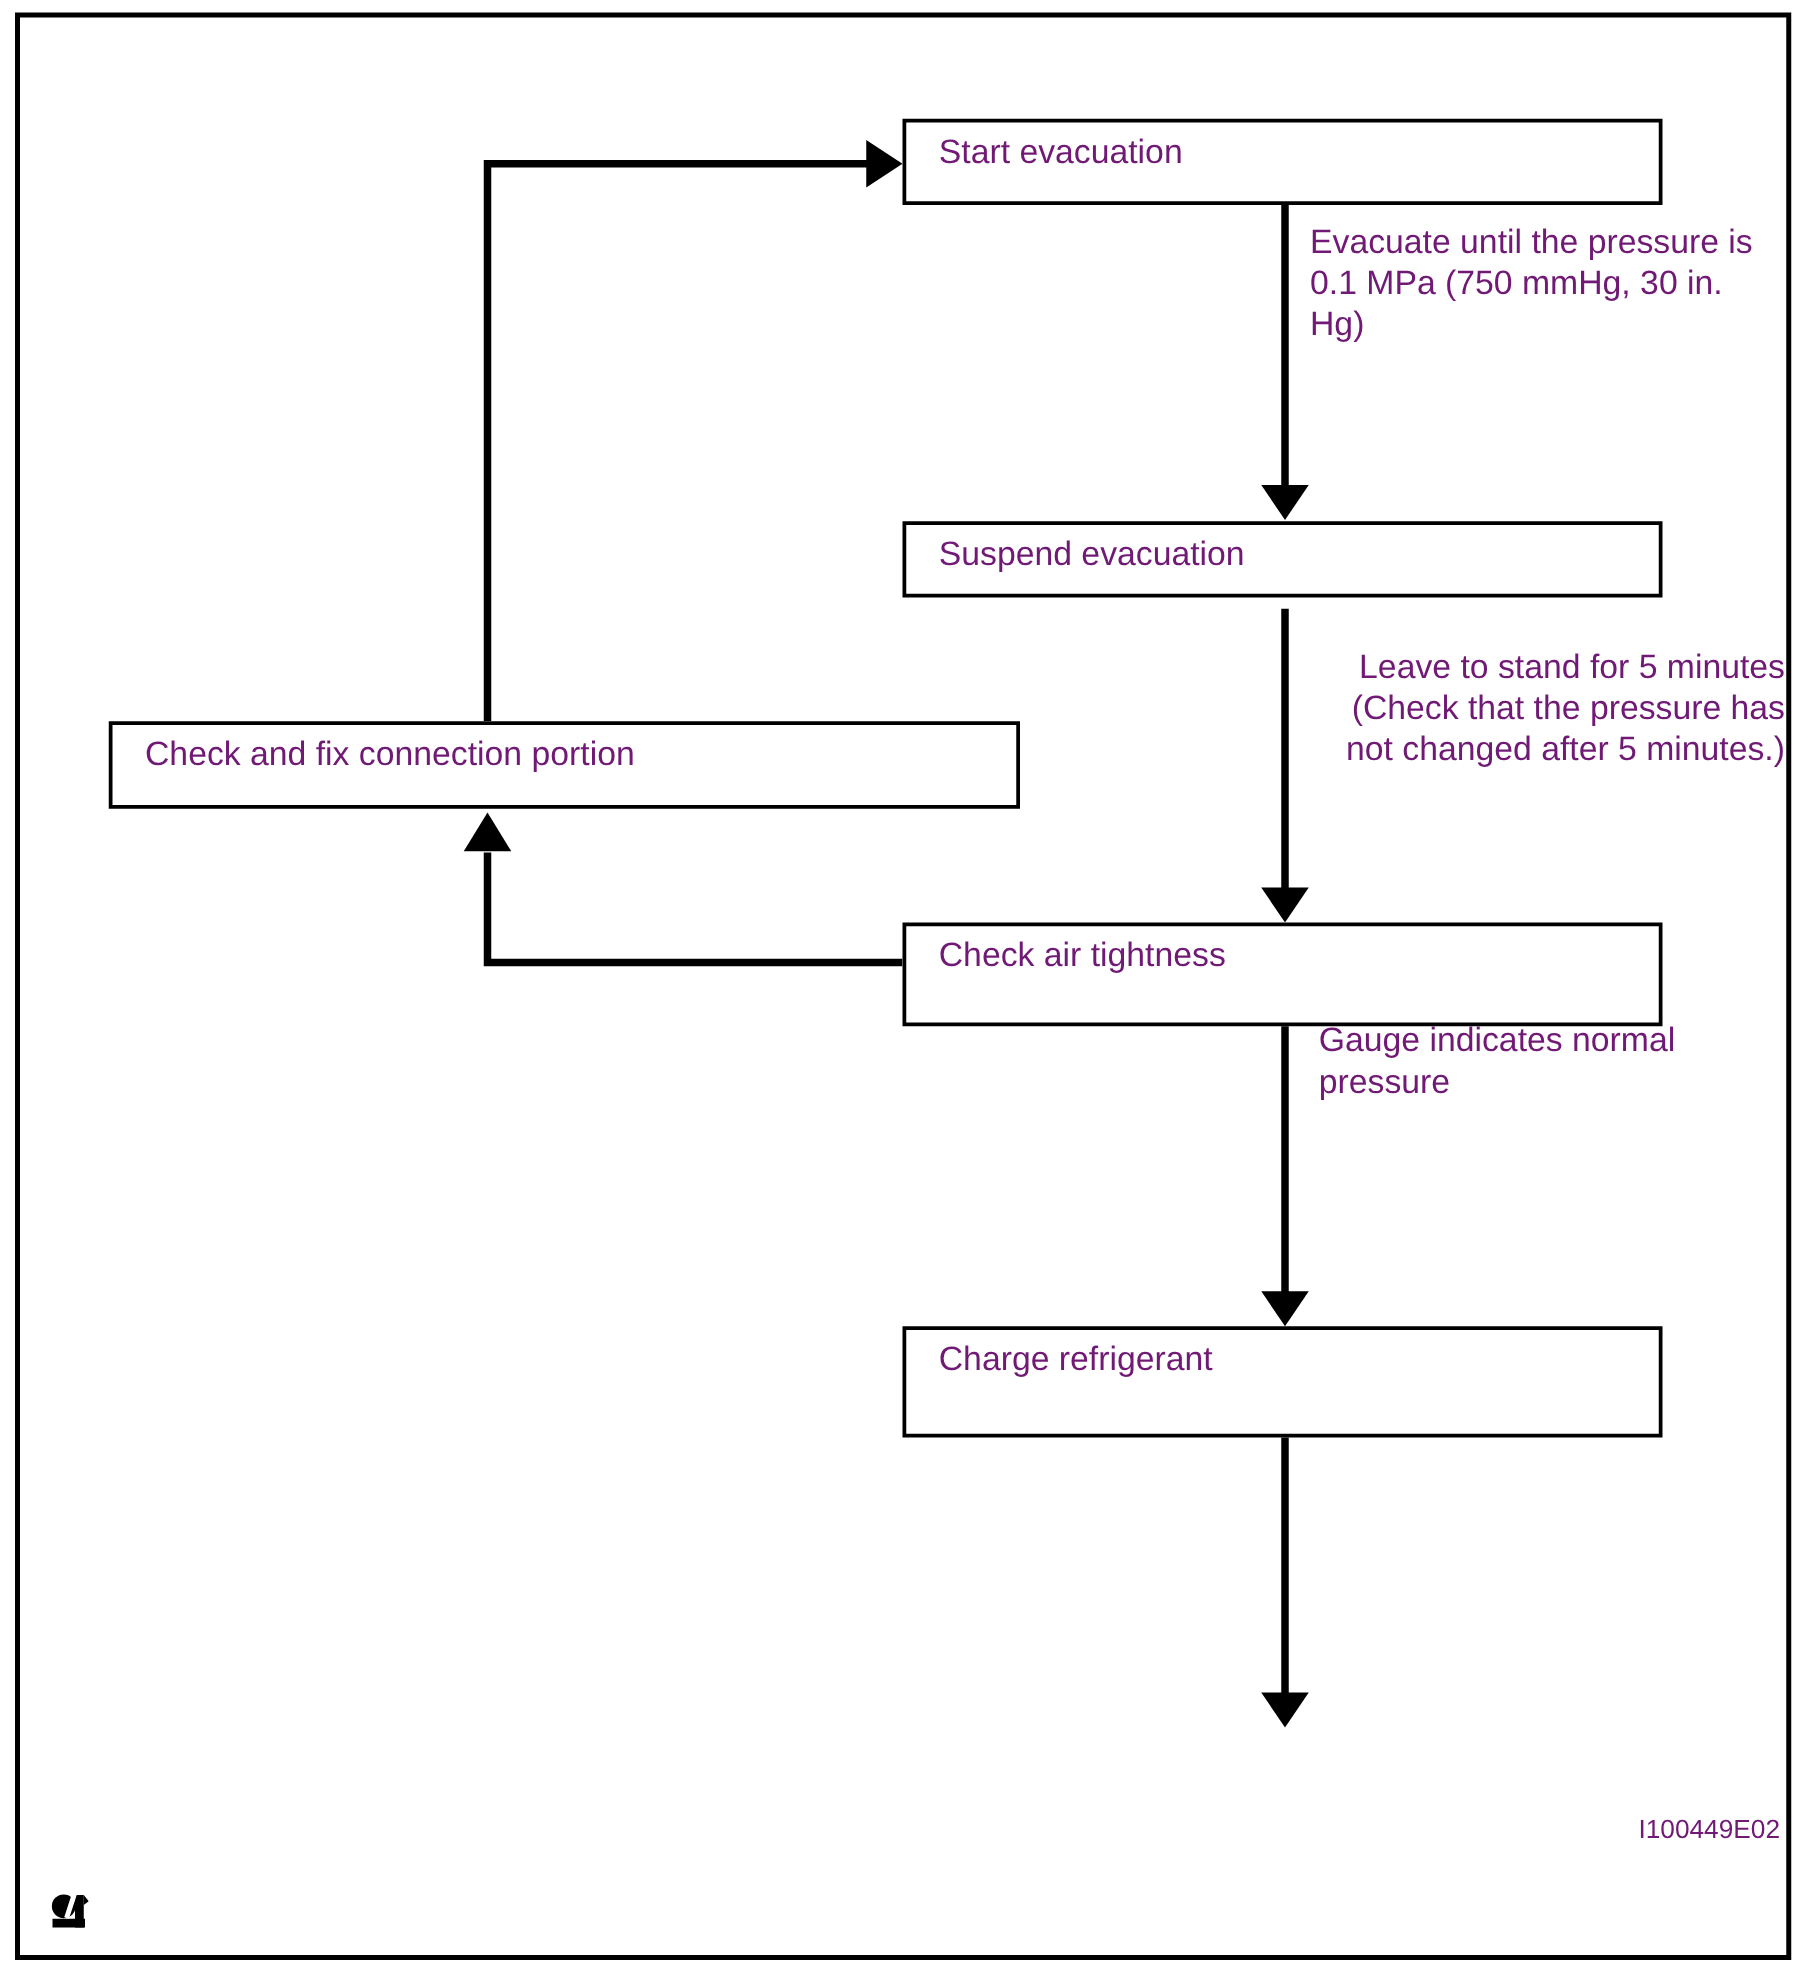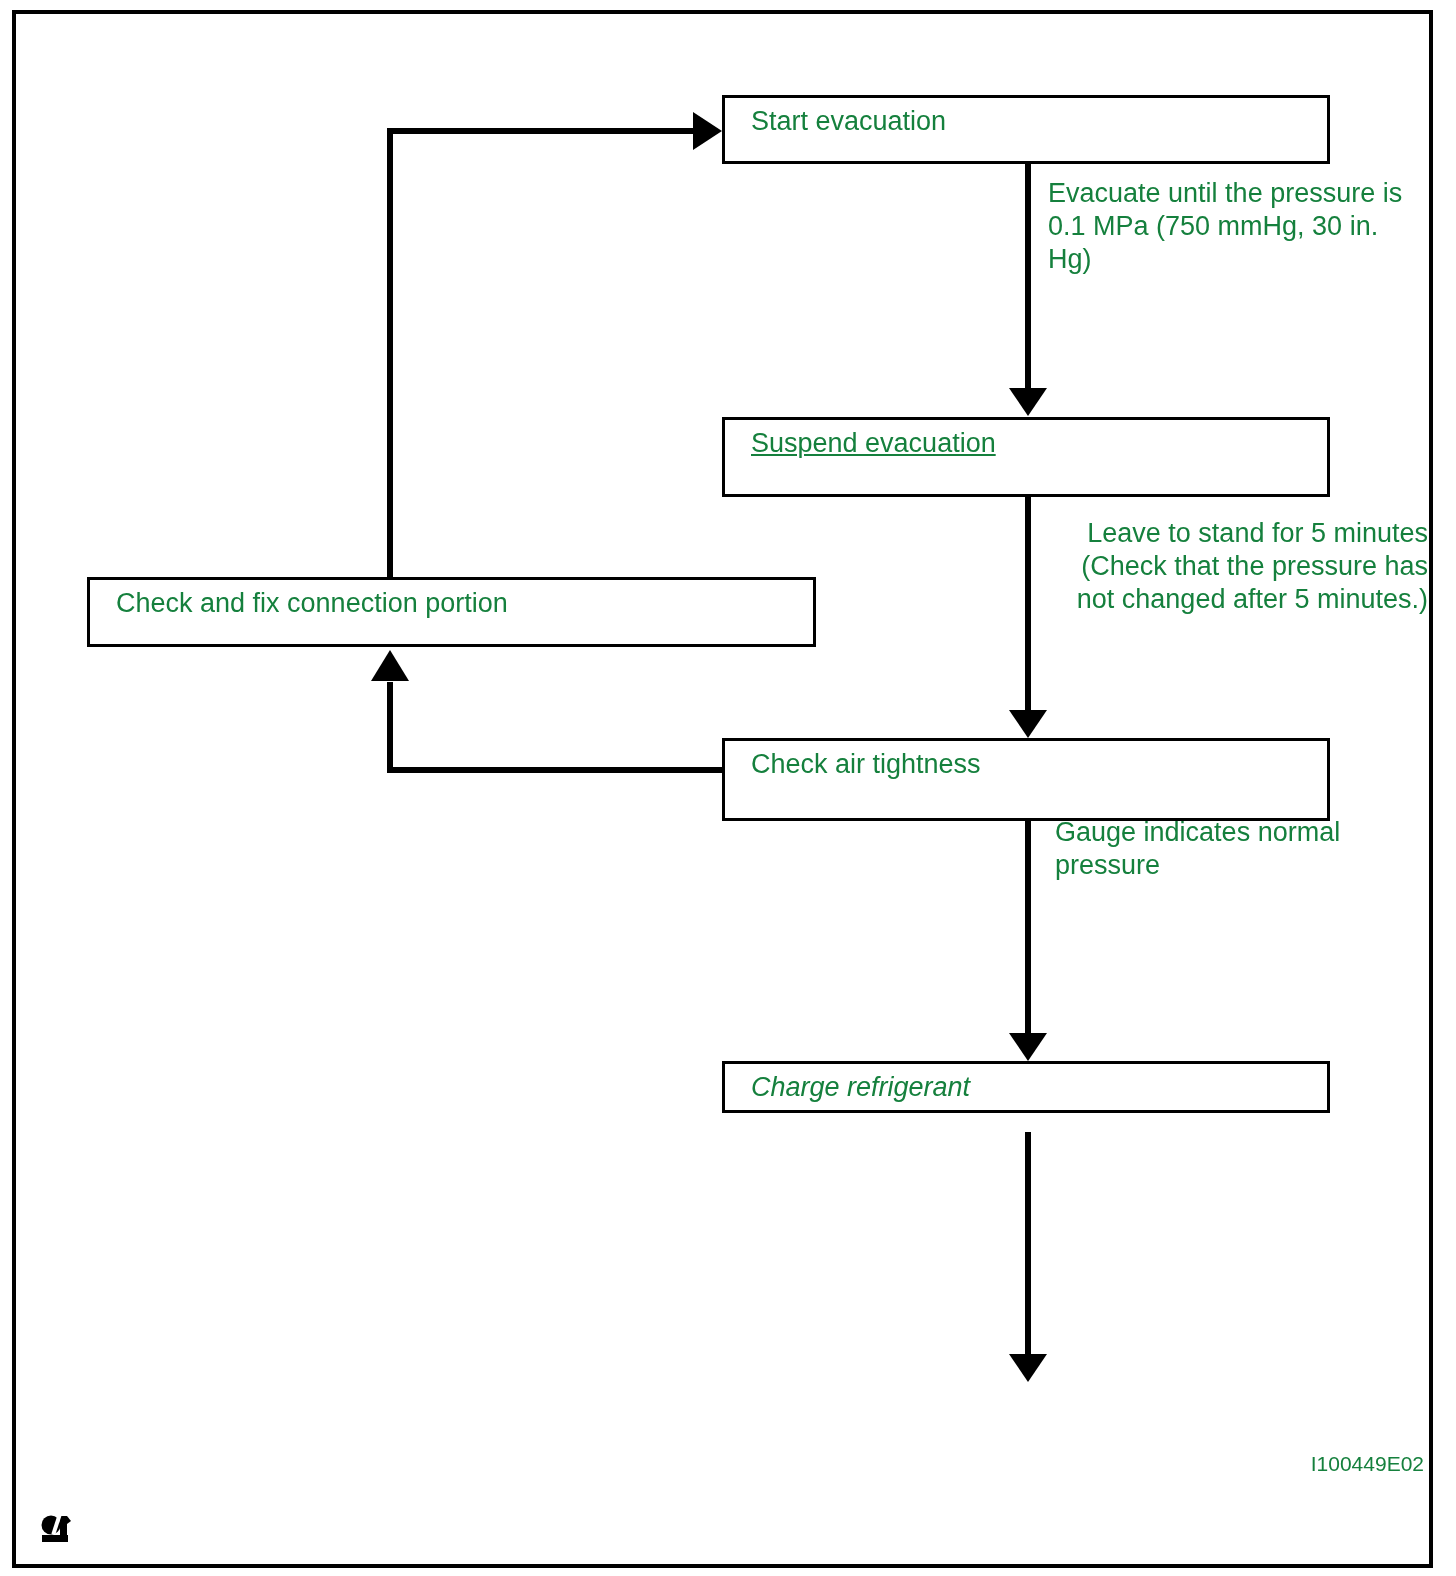--- a/index.html
+++ b/index.html
@@ -6,21 +6,21 @@
     margin: 0;
     padding: 0;
     background: #ffffff;
   }
   .canvas {
     position: relative;
     width: 1456px;
     height: 1576px;
     background: #ffffff;
     font-family: "Liberation Sans", sans-serif;
-    color: #15803d;
+    color: #701a75;
     overflow: hidden;
   }
   .outer-border {
     position: absolute;
     left: 12px;
     top: 10px;
     width: 1421px;
     height: 1558px;
     border: 4px solid #000000;
     box-sizing: border-box;
@@ -35,23 +35,23 @@
     position: absolute;
     border: 3px solid #000000;
     background: #ffffff;
     box-sizing: border-box;
     font-size: 27px;
     line-height: 30px;
     padding: 8px 6px 0 26px;
     white-space: nowrap;
   }
   .box-start     { left: 722px; top: 95px;   width: 608px; height: 69px; }
-  .box-suspend   { left: 722px; top: 417px;  width: 608px; height: 80px; text-decoration: underline; }
+  .box-suspend   { left: 722px; top: 417px;  width: 608px; height: 61px; }
   .box-tightness { left: 722px; top: 738px;  width: 608px; height: 83px; }
-  .box-charge    { left: 722px; top: 1061px; width: 608px; height: 52px; font-style: italic; }
+  .box-charge    { left: 722px; top: 1061px; width: 608px; height: 89px; }
   .box-leakage   { left: 722px; top: 1382px; width: 608px; height: 71px; }
   .box-fix       { left: 87px;  top: 577px;  width: 729px; height: 70px; }
   .edge-label {
     position: absolute;
     font-size: 27px;
     line-height: 33px;
     white-space: pre-line;
   }
   .label-evacuate { left: 1048px; top: 177px; width: 380px; }
   .label-stand    { left: 1048px; top: 517px; width: 380px; text-align: right; }

